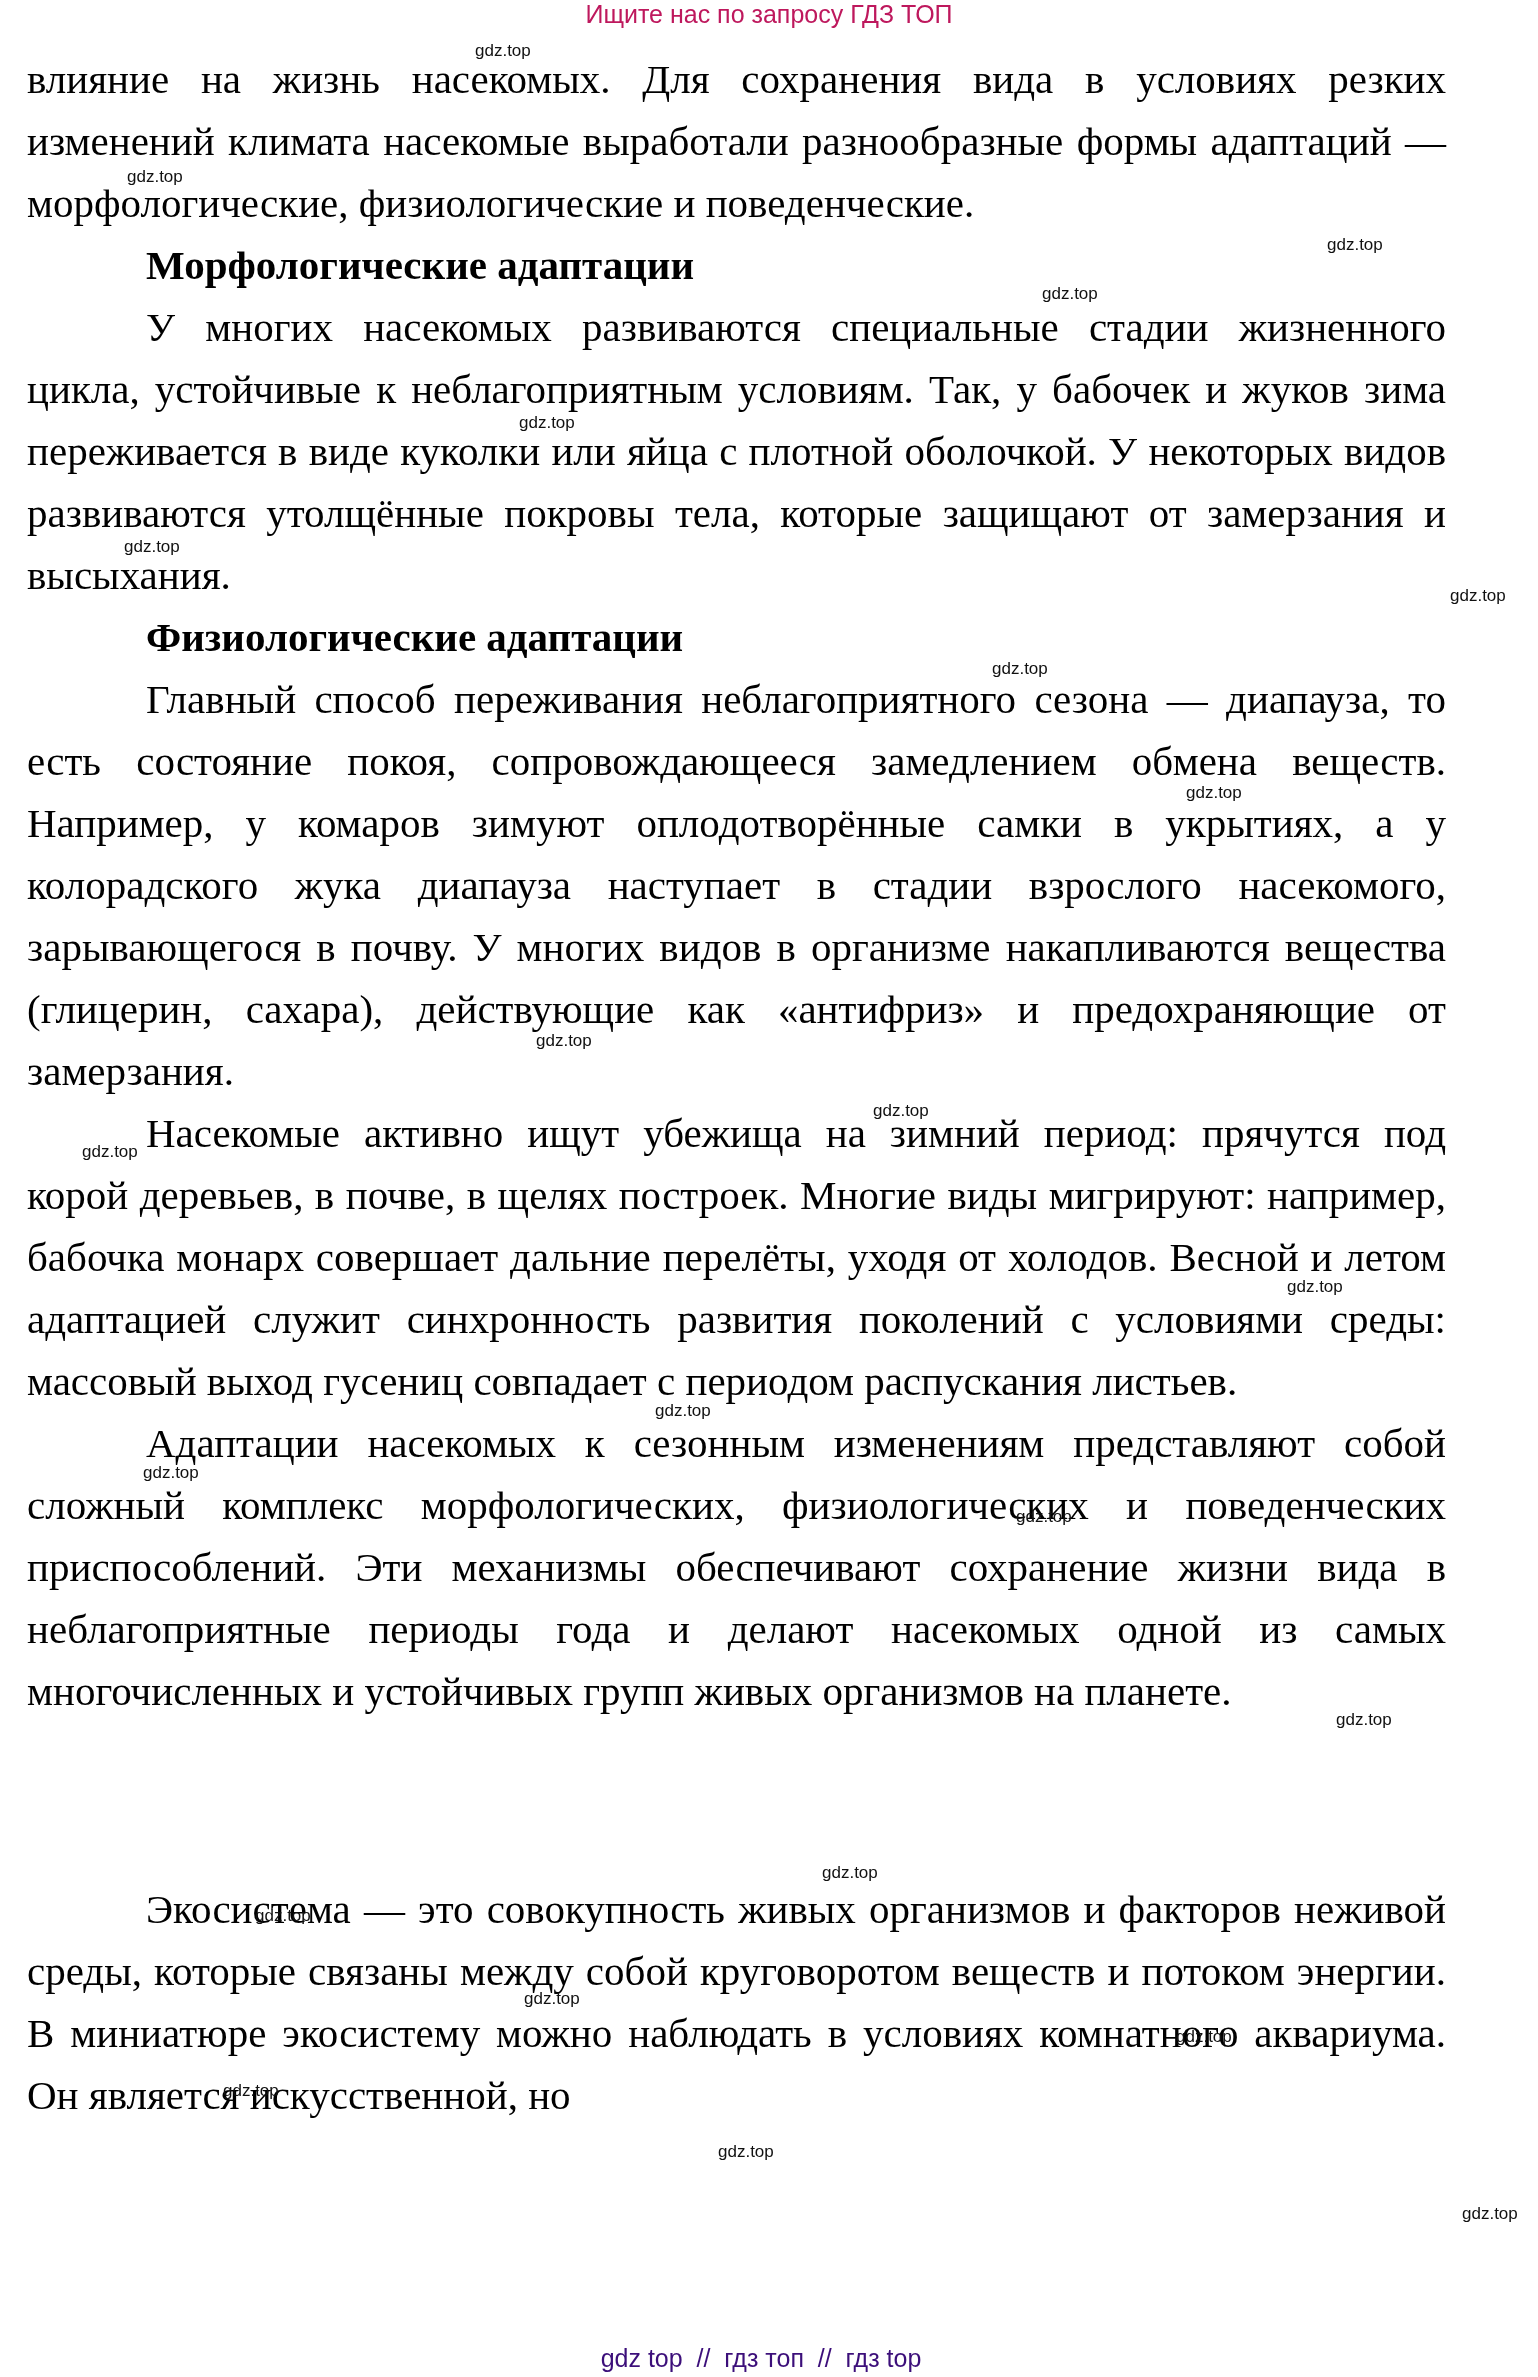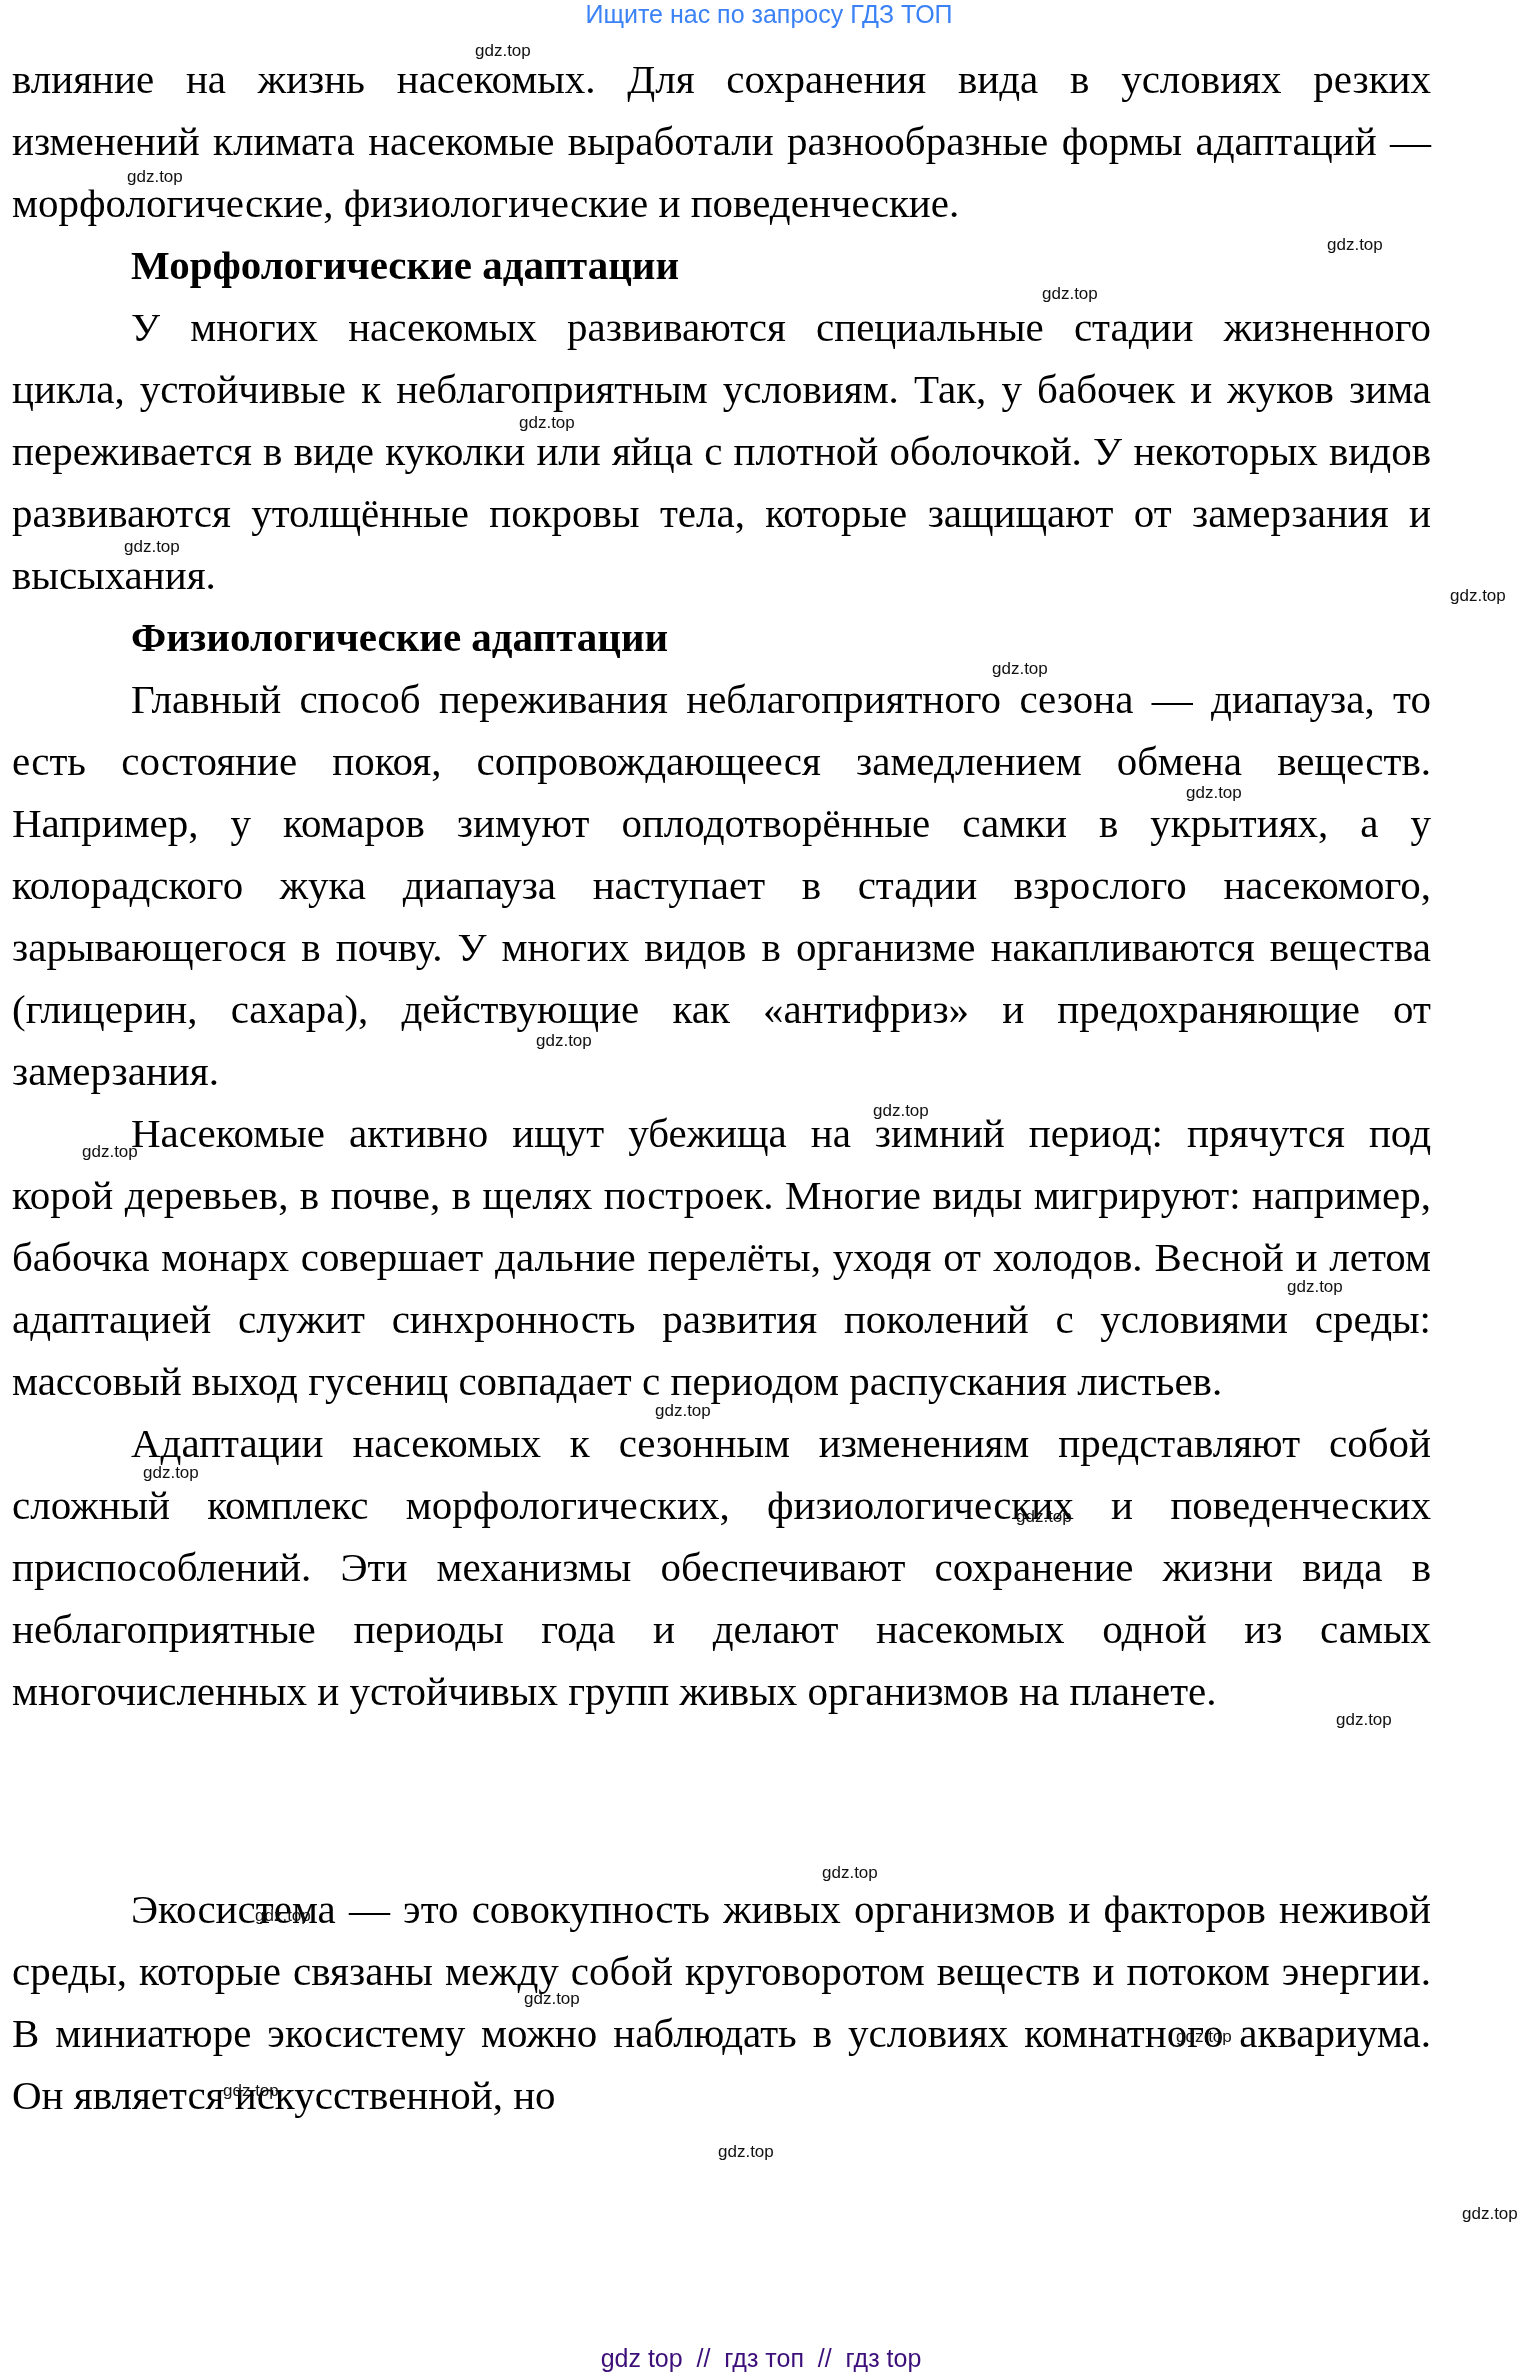--- a/index.html
+++ b/index.html
@@ -1,28 +1,28 @@
 <!DOCTYPE html>
 <html style="font-size:13px"><head>
 <meta charset="utf-8">
 <style>
   html, body { margin: 0; padding: 0; background: #ffffff; }
   body { width: 1538px; height: 2377px; position: relative; overflow: hidden; }
   .top-banner {
     position: absolute; left: 0; top: 0; width: 1538px; height: 32px;
     text-align: center; font-family: "Liberation Sans", sans-serif;
-    font-size: 25px; line-height: 29px; color: #3b82f6;
+    font-size: 25px; line-height: 29px; color: #be185d;
   }
   .bottom-banner {
     position: absolute; left: 0; top: 2342px; width: 1522px; height: 32px;
     text-align: center; font-family: "Liberation Sans", sans-serif;
     font-size: 25px; line-height: 32px; color: #3c0f7a; white-space: pre;
   }
   .content {
-    position: absolute; left: 12px; top: 48px; width: 1419px;
+    position: absolute; left: 27px; top: 48px; width: 1419px;
     font-family: "Liberation Serif", serif; font-size: 41px; line-height: 62px;
     color: #000; text-align: justify;
   }
   .content p { margin: 0; text-indent: 119px; }
   .content p.cont { text-indent: 0; }
   .content h3 { margin: 0; padding-left: 119px; font-size: 41px; font-weight: bold; line-height: 62px; }
   .content .gap { height: 156px; }
   .wm {
     position: absolute; font-family: "Liberation Sans", sans-serif;
     font-size: 17px; color: #111; line-height: 26px; white-space: nowrap;

